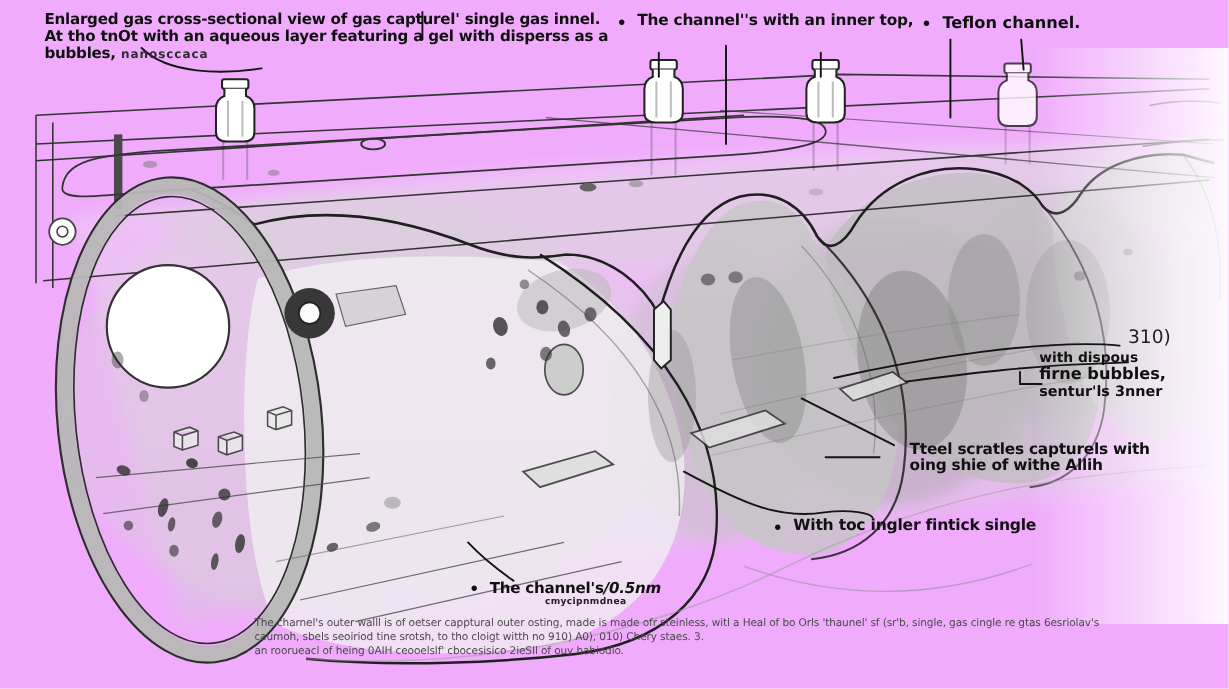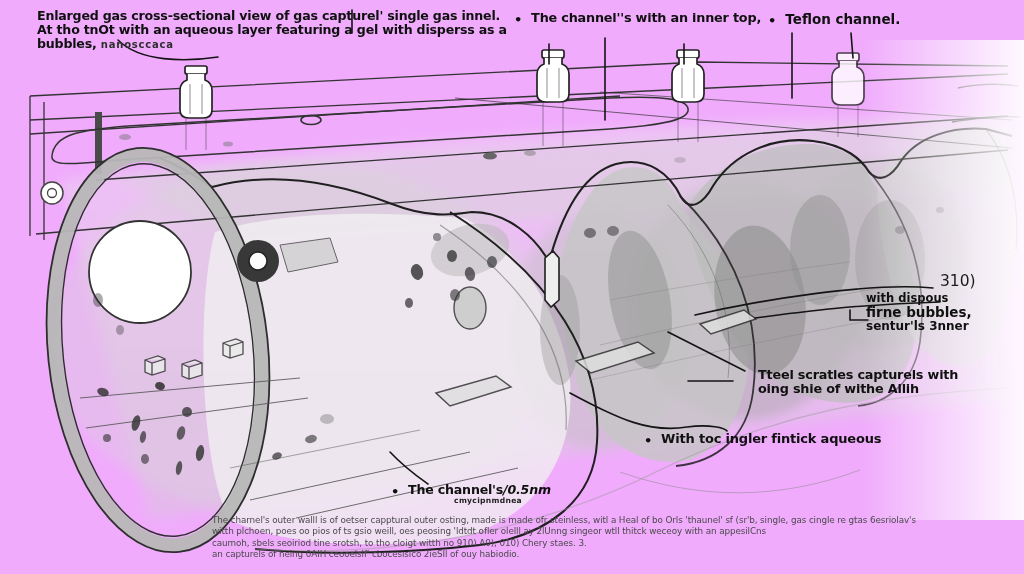--- a/index.html
+++ b/index.html
@@ -243,34 +243,33 @@
   </div>
 
   <div class="lbl lbl-steel">
     <div>Tteel scratles capturels with</div>
     <div>oing shie of withe Allih</div>
   </div>
 
   <div class="lbl lbl-withtop row">
     <span class="bullet">•</span>
     <div>
-      <div>With toc ingler fintick aqueous</div>
+      <div>With toc ingler fintick single</div>
     </div>
   </div>
 
   <div class="lbl lbl-halfnm row">
     <span class="bullet">•</span>
     <div>
       <div>
         <span>The channel's</span><i>/0.5nm</i>
       </div>
       <div class="tiny">cmycipnmdnea</div>
     </div>
   </div>
 
   <div class="para">
     <div>The charnel's outer walll is of oetser capptural outer osting, made is made ofr steinless, witl a Heal of bo Orls 'thaunel' sf (sr'b, single, gas cingle re gtas 6esriolav's</div>
-    <div>witth plchoen, poes oo pios of ts gsio weill, oes peosing 'ldtdt ofler olelll ay 2lUnng singeor wtll thitck weceoy with an appesilCns</div>
     <div>caumoh, sbels seoiriod tine srotsh, to tho cloigt witth no 910) A0), 010) Chery staes.  3.</div>
-    <div>an capturels of heing 0AIH ceooelslf' cbocesisico 2ieSIl of ouy habiodio.</div>
+    <div>an roorueacl of heing 0AIH ceooelslf' cbocesisico 2ieSIl of ouy habiodio.</div>
   </div>
 
 </div>
 
 </body></html>

